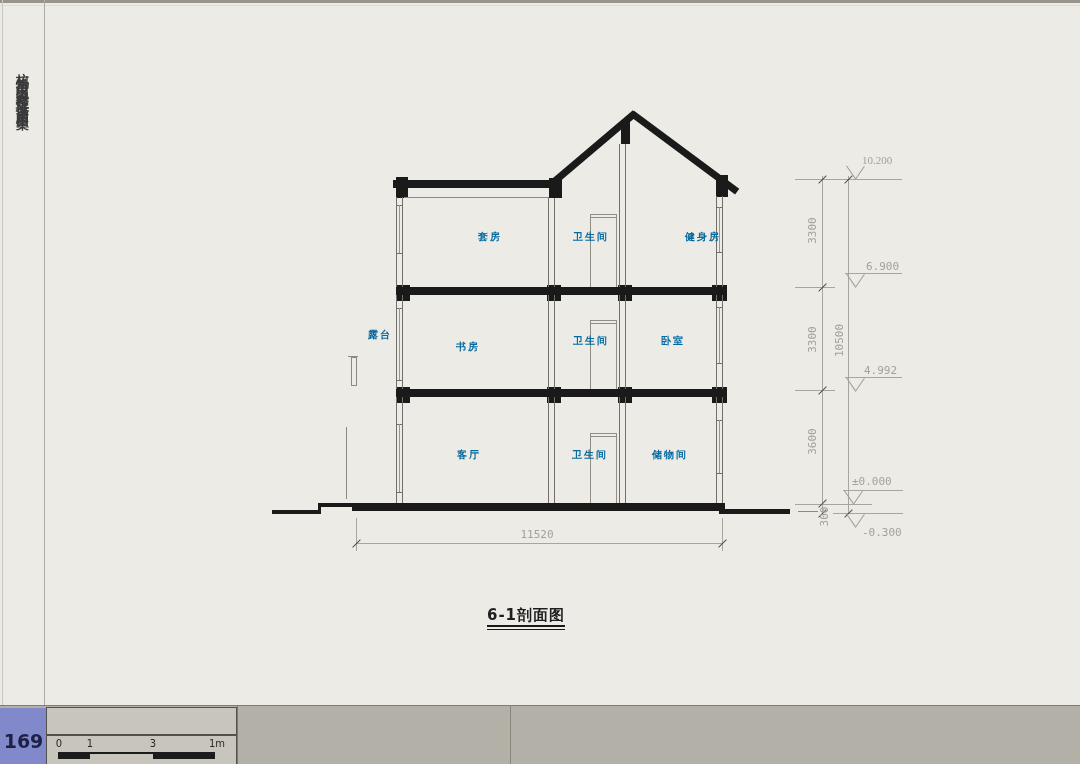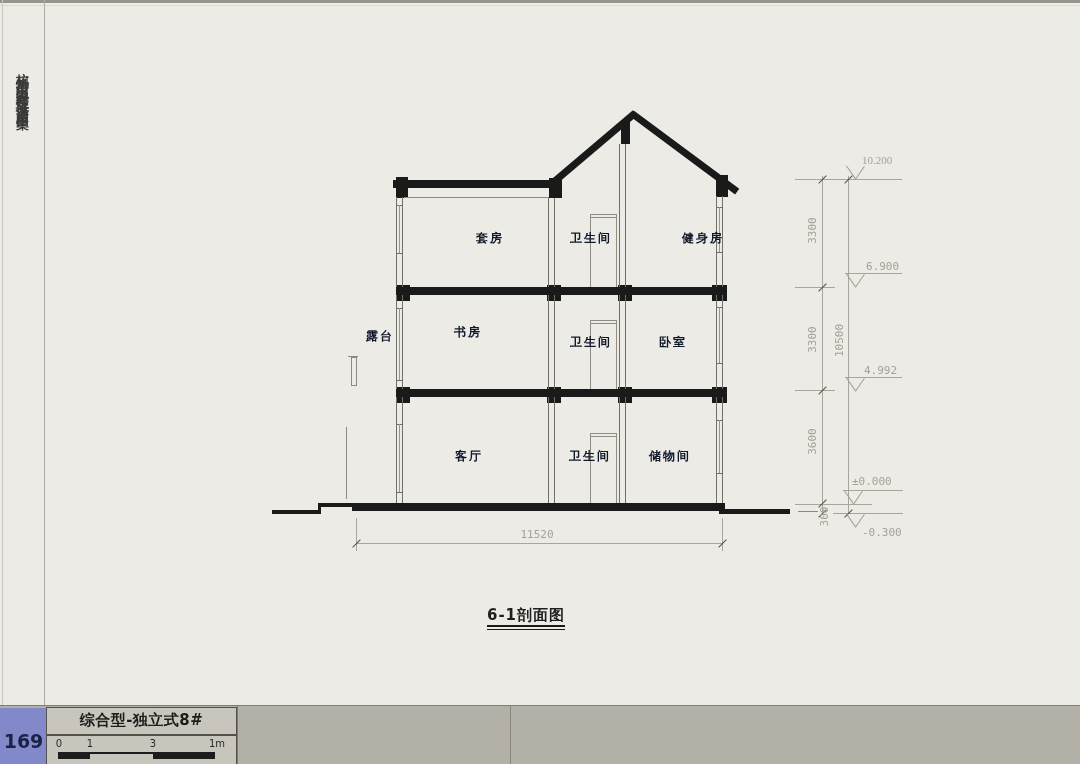--- a/index.html
+++ b/index.html
@@ -9,22 +9,22 @@
   .abs{position:absolute;}
   .blk{position:absolute;background:#1a1a1a;}
   .gln{position:absolute;background:#8d897f;}   
   .fln{position:absolute;background:#a9a59c;}   
   .wall{position:absolute;width:7px;border-left:1px solid #726e68;border-right:1px solid #726e68;}
   .wtick{position:absolute;width:7px;height:1px;background:#726e68;}
   .glz{position:absolute;width:1px;background:#9b978e;}
   .door{position:absolute;border:1px solid #918d83;border-bottom:none;}
   .door::after{content:"";position:absolute;left:-1px;right:-1px;top:2px;height:1px;background:#918d83;}
   .slope{position:absolute;height:7px;background:#1a1a1a;transform-origin:0 50%;}
-  .rm{position:absolute;transform:translateX(-50%);font-size:12px;font-weight:bold;
-      color:#0f172a;letter-spacing:2px;white-space:nowrap;}
+  .rm{position:absolute;transform:translateX(-50%);font-size:10px;font-weight:bold;
+      color:#0369a1;letter-spacing:2px;white-space:nowrap;}
   .lvl{position:absolute;font-family:"DejaVu Sans Mono",monospace;font-size:11px;color:#a5a198;white-space:nowrap;}
   .vdim{position:absolute;width:44px;text-align:center;font-family:"DejaVu Sans Mono",monospace;
         font-size:11px;color:#a5a198;transform:rotate(-90deg);}
   .tk{position:absolute;width:1px;height:11px;background:#55514a;transform:rotate(45deg);}
   .lv{position:absolute;width:18px;height:13px;}
   .lv::before,.lv::after{content:"";position:absolute;top:0;width:1px;height:16px;background:#a19d94;transform-origin:0 0;}
   .lv::before{left:0;transform:rotate(-34.7deg);}
   .lv::after{left:18px;transform:rotate(34.7deg);}
   .title{position:absolute;transform:translateX(-50%);font-size:15px;font-weight:bold;
          color:#1f1f1f;letter-spacing:1px;white-space:nowrap;}
@@ -111,21 +111,21 @@
   <div class="door" style="left:590px;top:433px;width:27px;height:70px;"></div>
 
   <div class="abs" style="left:351px;top:357px;width:6px;height:29px;border:1px solid #8d897f;"></div>
   <div class="gln" style="left:348px;top:356px;width:10px;height:1px;"></div>
   <div class="gln" style="left:346px;top:427px;width:1px;height:72px;"></div>
 
   <div class="rm" style="left:490px;top:230px;">套房</div>
   <div class="rm" style="left:591px;top:230px;">卫生间</div>
   <div class="rm" style="left:703px;top:230px;">健身房</div>
   <div class="rm" style="left:380px;top:328px;">露台</div>
-  <div class="rm" style="left:468px;top:324px;">书房</div>
+  <div class="rm" style="left:468px;top:340px;">书房</div>
   <div class="rm" style="left:591px;top:334px;">卫生间</div>
   <div class="rm" style="left:673px;top:334px;">卧室</div>
   <div class="rm" style="left:469px;top:448px;">客厅</div>
   <div class="rm" style="left:590px;top:448px;">卫生间</div>
   <div class="rm" style="left:670px;top:448px;">储物间</div>
 
   <div class="fln" style="left:822px;top:176px;width:1px;height:338px;"></div>
   <div class="fln" style="left:848px;top:176px;width:1px;height:338px;"></div>
   <div class="fln" style="left:795px;top:179px;width:107px;height:1px;"></div>
   <div class="fln" style="left:795px;top:287px;width:40px;height:1px;"></div>
@@ -175,21 +175,20 @@
 
   <div class="abs" style="left:0;top:705px;width:1080px;height:59px;background:#b3b0a8;border-top:1px solid #807c74;"></div>
   <div class="abs" style="left:237px;top:705px;width:1px;height:59px;background:#7d796f;"></div>
   <div class="abs" style="left:510px;top:705px;width:1px;height:59px;background:#8a867c;"></div>
 
   <div class="abs" style="left:0;top:708px;width:47px;height:56px;background:#8289cb;display:flex;align-items:center;justify-content:center;padding-top:10px;">
     <span style="font-size:19px;font-weight:bold;color:#1c2145;">169</span>
   </div>
 
   <div class="abs" style="left:46px;top:707px;width:191px;height:57px;background:#c8c5bd;border:1px solid #55514a;border-bottom:none;">
-    <div style="position:absolute;left:0;top:3px;width:100%;text-align:center;font-size:15px;font-weight:bold;color:#1c1c1c;letter-spacing:0.5px;">综合型-独立式8#</div>
     <div style="position:absolute;left:0;top:26px;width:100%;height:2px;background:#55514a;"></div>
 
     <span class="scale-num" style="left:12px;top:30px;">0</span>
     <span class="scale-num" style="left:43px;top:30px;">1</span>
     <span class="scale-num" style="left:106px;top:30px;">3</span>
     <span class="scale-num" style="left:170px;top:30px;">1m</span>
     <div style="position:absolute;left:11px;top:44px;width:157px;height:2px;background:#1c1c1c;"></div>
     <div style="position:absolute;left:11px;top:46px;width:32px;height:5px;background:#1c1c1c;"></div>
     <div style="position:absolute;left:106px;top:46px;width:62px;height:5px;background:#1c1c1c;"></div>
   </div>

